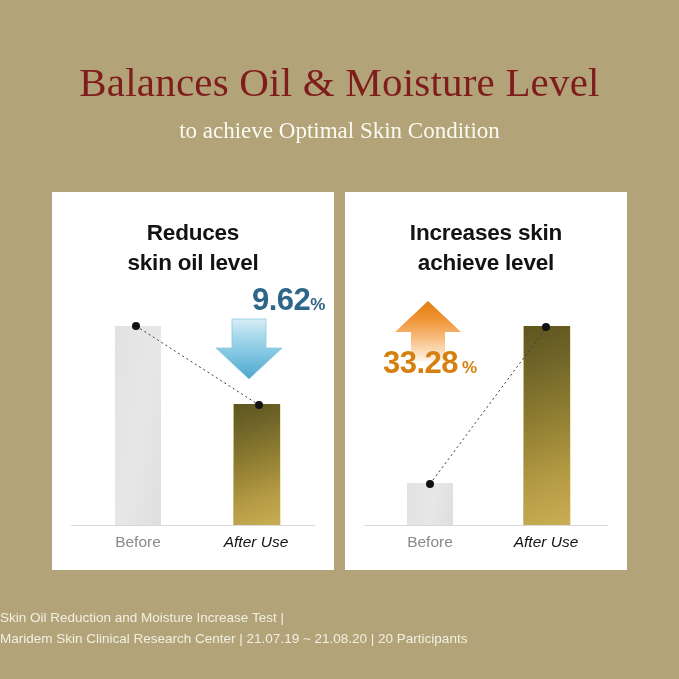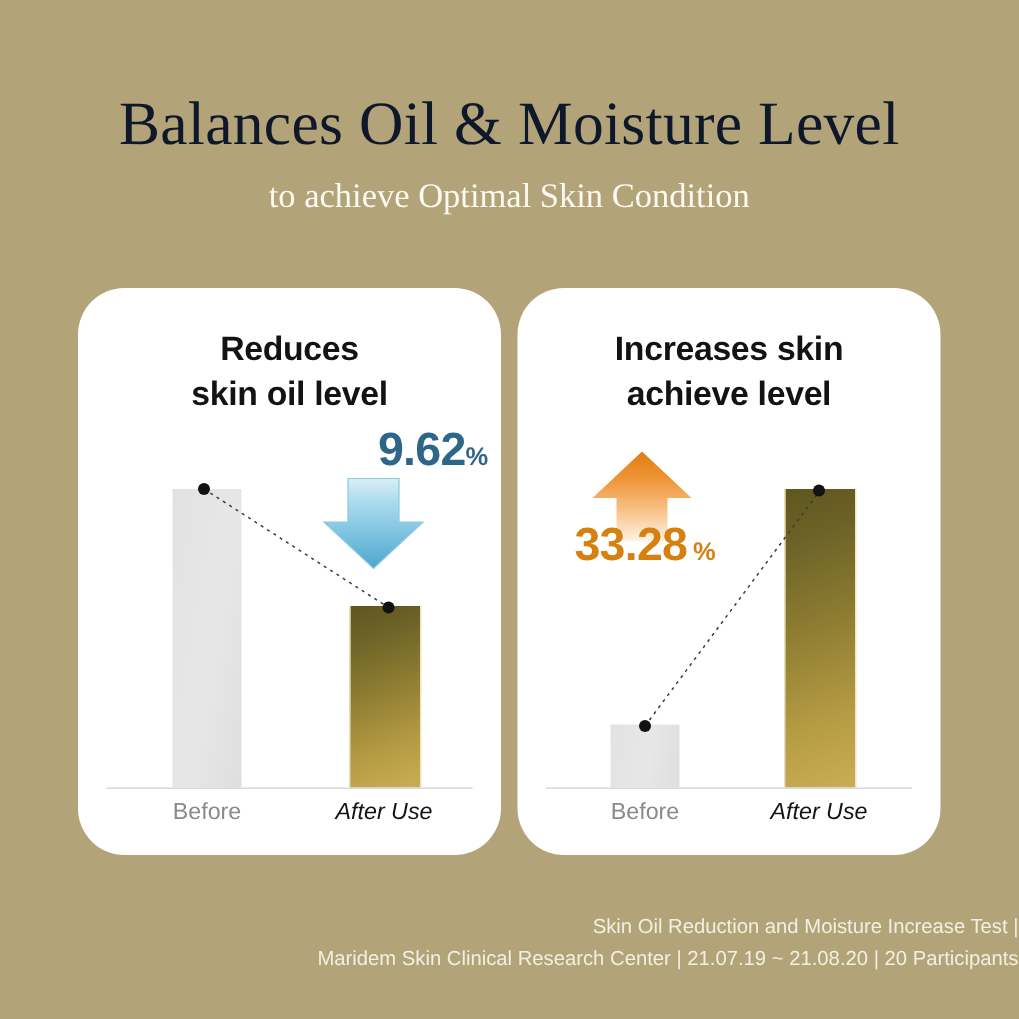--- a/index.html
+++ b/index.html
@@ -22,21 +22,21 @@
   
   .headline {
     position: absolute;
     left: 0;
     top: 57px;
     width: 679px;
     text-align: center;
     font-family: "Liberation Serif", serif;
     font-size: 41px;
     line-height: 50px;
-    color: #0f172a;
+    color: #7f1d1d;
     letter-spacing: 0.2px;
   }
   .subhead {
     position: absolute;
     left: 0;
     top: 116px;
     width: 679px;
     text-align: center;
     font-family: "Liberation Serif", serif;
     font-size: 23px;
@@ -44,21 +44,20 @@
     color: #fbf9f1;
   }
 
   
   .card {
     position: absolute;
     top: 192px;
     width: 282px;
     height: 378px;
     background: #ffffff;
-    border-radius: 31px;
   }
   .card-left  { left: 52px; }
   .card-right { left: 345px; }
 
   .card-title {
     position: absolute;
     left: 0;
     top: 26px;
     width: 100%;
     text-align: center;
@@ -142,21 +141,21 @@
   .arrow-wrap {
     position: absolute;
   }
 
   
   .footer {
     position: absolute;
     left: 0;
     top: 607px;
     width: 679px;
-    text-align: right;
+    text-align: left;
     font-size: 13.5px;
     line-height: 21px;
     color: #f2efe2;
   }
 </style>
 </head>
 <body>
 
 <div class="stage">
 

